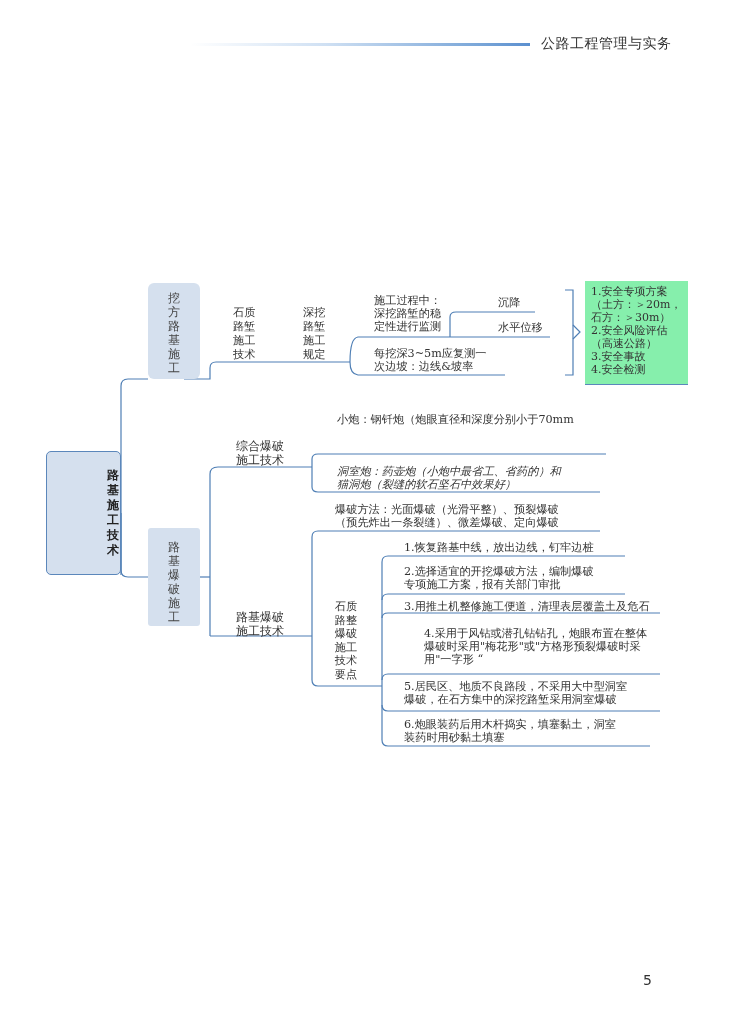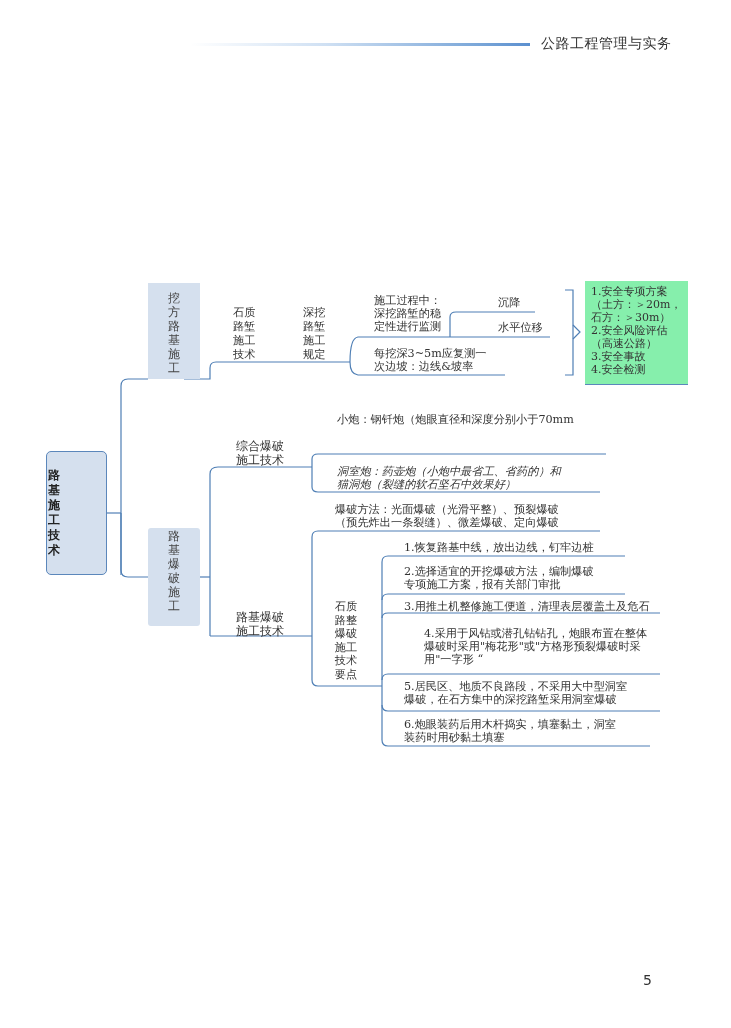--- a/index.html
+++ b/index.html
@@ -5,23 +5,23 @@
   html, body { margin: 0; padding: 0; background: #ffffff; }
   body { width: 731px; height: 1028px; position: relative; overflow: hidden;
          font-family: "DejaVu Serif", "Liberation Serif", serif; color: #333333; }
   .header-line { position: absolute; left: 190px; top: 43px; width: 340px; height: 3px;
     background: linear-gradient(to right, rgba(120,160,210,0) 0%, #cfe0f3 40%, #7aa6d8 85%, #5b8fcf 100%); }
   .header-title { position: absolute; left: 541px; top: 35px; font-family: "DejaVu Sans", "Liberation Sans", sans-serif;
     font-size: 14px; color: #333; letter-spacing: 0.5px; }
   .page-number { position: absolute; left: 643px; top: 972px; font-family: "DejaVu Sans", "Liberation Sans", sans-serif;
     font-size: 14px; color: #333; }
   .txt { position: absolute; font-size: 11.2px; line-height: 13px; color: #333; white-space: nowrap; }
-  .root-box { position: absolute; left: 46px; top: 451px; width: 61px; height: 124px;
+  .root-box { position: absolute; left: 46px; top: 451px; width: 75px; height: 124px;
     background: #d5e0ee; border: 1.5px solid #5b87bb; border-radius: 5px; box-sizing: border-box;
-    display: flex; align-items: center; justify-content: flex-start; }
+    display: flex; align-items: center; justify-content: flex-end; }
   .root-label { font-family: "DejaVu Sans", "Liberation Sans", sans-serif; font-weight: bold; font-size: 12px;
     line-height: 15px; width: 14px; text-align: center; color: #222; word-break: break-all; }
   .l1-box { position: absolute; width: 52px; background: #d5e0ee; border-radius: 3px;
     display: flex; justify-content: center; }
   .l1-label { width: 13px; font-size: 12px; line-height: 14px; text-align: center; color: #444; word-break: break-all; }
   .safety-box { position: absolute; left: 585px; top: 281px; width: 103px; height: 104px; background: #86efac;
     border-bottom: 1.5px solid #5b87bb; box-sizing: border-box; padding: 4px 0 0 6px; }
   .safety-line { font-size: 11px; line-height: 13px; color: #333; white-space: nowrap; }
   svg.lines { position: absolute; left: 0; top: 0; }
   svg.lines path, svg.lines line { fill: none; stroke: #4f7fb5; stroke-width: 1.2; }
@@ -65,24 +65,24 @@
   <path d="M382 618 Q382 613 388 613 L660 613"></path>
   <path d="M382 680 Q382 674 388 674 L660 674"></path>
   <path d="M382 686 L382 705 Q382 711 388 711 L660 711"></path>
   <path d="M382 705 L382 740 Q382 746 388 746 L650 746"></path>
 </svg>
 
 <div class="root-box">
   <div class="root-label">路基施工技术</div>
 </div>
 
-<div class="l1-box" style="left:148px; top:283px; height:96px; padding-top:8px; box-sizing:border-box; border-radius:0;">
+<div class="l1-box" style="left:148px; top:283px; height:96px; padding-top:8px; box-sizing:border-box; border-radius:6px;">
   <div class="l1-label">挖方路基施工</div>
 </div>
-<div class="l1-box" style="left:148px; top:528px; height:98px; padding-top:1px; box-sizing:border-box;">
+<div class="l1-box" style="left:148px; top:528px; height:98px; padding-top:12px; box-sizing:border-box;">
   <div class="l1-label">路基爆破施工</div>
 </div>
 
 <div class="txt" style="left:233px; top:306px; line-height:14px;">
   <div>石质</div>
   <div>路堑</div>
   <div>施工</div>
   <div>技术</div>
 </div>
 

